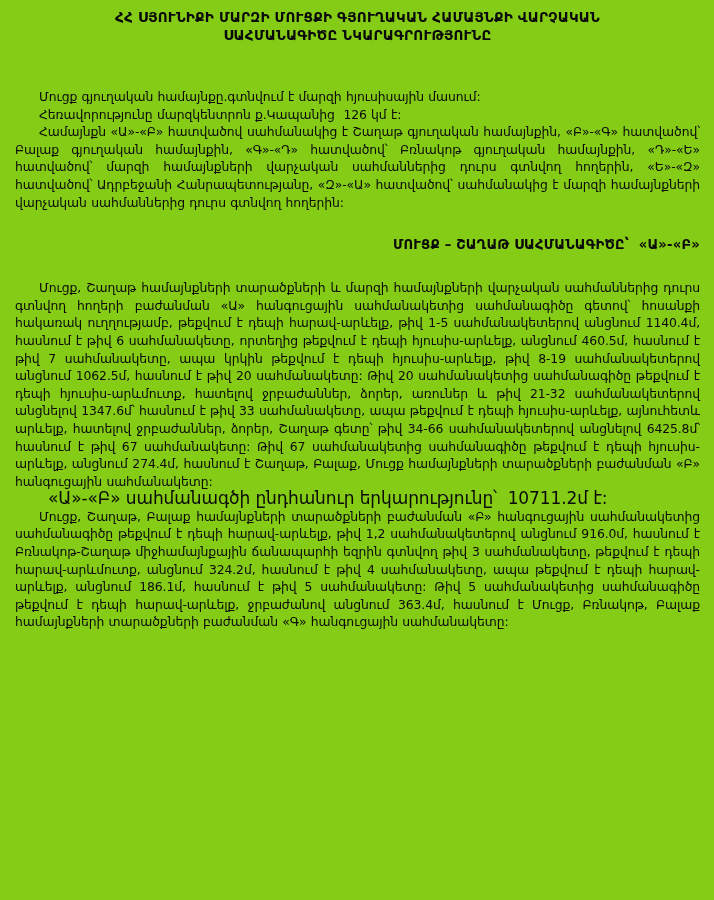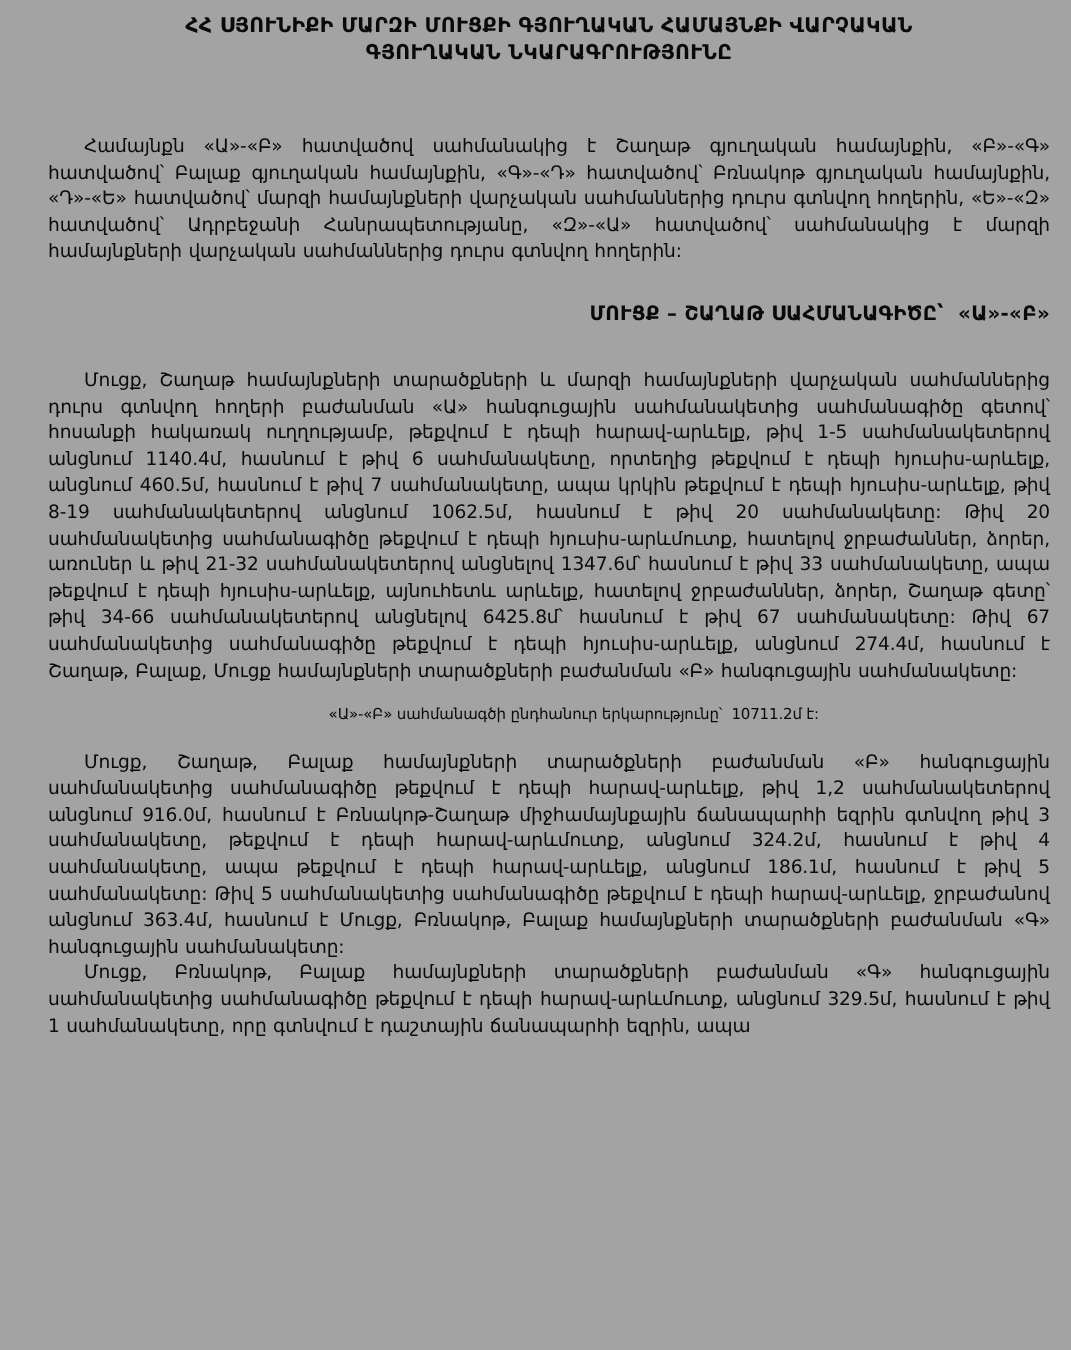--- a/index.html
+++ b/index.html
@@ -11,22 +11,22 @@
     width: 714px;
     height: 900px;
     overflow: hidden;
     font-family: "DejaVu Sans", "Liberation Sans", sans-serif;
     color: #0a0a0a;
   }
   .page {
     box-sizing: border-box;
     width: 714px;
     height: 900px;
-    padding: 8px 14px 0 32px;
-    background: #a3a3a3;
+    padding: 8px 14px 0 15px;
+    background: #84cc16;
   }
   .doc-title {
     text-align: center;
     font-weight: bold;
     font-size: 13.6px;
     line-height: 18px;
     letter-spacing: 0.2px;
     margin: 0;
   }
   .intro {
@@ -46,49 +46,50 @@
   }
   .section-heading {
     text-align: right;
     font-weight: bold;
     font-size: 13.2px;
     line-height: 18px;
     letter-spacing: 0.2px;
     margin: 25px 0 25px 0;
   }
   .total-line {
-    margin: 13px;
-    font-size: 10px;
+    margin: 0;
+    font-size: 17px;
     line-height: 17.6px;
     text-indent: 33px;
-    text-align: center;
+    text-align: left;
     letter-spacing: -0.1px;
   }
 </style>
 </head>
 <body>
 
 <div class="page">
 
   <h1 class="doc-title">
     <span>ՀՀ ՍՅՈՒՆԻՔԻ ՄԱՐԶԻ ՄՈՒՑՔԻ ԳՅՈՒՂԱԿԱՆ ՀԱՄԱՅՆՔԻ ՎԱՐՉԱԿԱՆ</span><br>
-    <span>ԳՅՈՒՂԱԿԱՆ ՆԿԱՐԱԳՐՈՒԹՅՈՒՆԸ</span>
+    <span>ՍԱՀՄԱՆԱԳԻԾԸ ՆԿԱՐԱԳՐՈՒԹՅՈՒՆԸ</span>
   </h1>
 
   <div class="intro">
+    <p class="para single-line">Մուցք գյուղական համայնքը.գտնվում է մարզի հյուսիսային մասում:</p>
+    <p class="para single-line">Հեռավորությունը մարզկենտրոն ք.Կապանից&nbsp; 126 կմ է:</p>
     <p class="para">Համայնքն «Ա»-«Բ» հատվածով սահմանակից է Շաղաթ գյուղական համայնքին, «Բ»-«Գ» հատվածով՝ Բալաք գյուղական համայնքին, «Գ»-«Դ» հատվածով՝ Բռնակոթ գյուղական համայնքին, «Դ»-«Ե» հատվածով՝ մարզի համայնքների վարչական սահմաններից դուրս գտնվող հողերին, «Ե»-«Զ» հատվածով՝ Ադրբեջանի Հանրապետությանը, «Զ»-«Ա» հատվածով՝ սահմանակից է մարզի համայնքների վարչական սահմաններից դուրս գտնվող հողերին:</p>
   </div>
 
   <div>
     <h2 class="section-heading">ՄՈՒՑՔ – ՇԱՂԱԹ ՍԱՀՄԱՆԱԳԻԾԸ՝&nbsp; «Ա»-«Բ»</h2>
     <p class="para">Մուցք, Շաղաթ համայնքների տարածքների և մարզի համայնքների վարչական սահմաններից դուրս գտնվող հողերի բաժանման «Ա» հանգուցային սահմանակետից սահմանագիծը գետով՝ հոսանքի հակառակ ուղղությամբ, թեքվում է դեպի հարավ-արևելք, թիվ 1-5 սահմանակետերով անցնում 1140.4մ, հասնում է թիվ 6 սահմանակետը, որտեղից թեքվում է դեպի հյուսիս-արևելք, անցնում 460.5մ, հասնում է թիվ 7 սահմանակետը, ապա կրկին թեքվում է դեպի հյուսիս-արևելք, թիվ 8-19 սահմանակետերով անցնում 1062.5մ, հասնում է թիվ 20 սահմանակետը: Թիվ 20 սահմանակետից սահմանագիծը թեքվում է դեպի հյուսիս-արևմուտք, հատելով ջրբաժաններ, ձորեր, առուներ և թիվ 21-32 սահմանակետերով անցնելով 1347.6մ՝ հասնում է թիվ 33 սահմանակետը, ապա թեքվում է դեպի հյուսիս-արևելք, այնուհետև արևելք, հատելով ջրբաժաններ, ձորեր, Շաղաթ գետը՝ թիվ 34-66 սահմանակետերով անցնելով 6425.8մ՝ հասնում է թիվ 67 սահմանակետը: Թիվ 67 սահմանակետից սահմանագիծը թեքվում է դեպի հյուսիս-արևելք, անցնում 274.4մ, հասնում է Շաղաթ, Բալաք, Մուցք համայնքների տարածքների բաժանման «Բ» հանգուցային սահմանակետը:</p>
     <p class="total-line">«Ա»-«Բ» սահմանագծի ընդհանուր երկարությունը՝&nbsp; 10711.2մ է:</p>
   </div>
 
   <div>
     <p class="para">Մուցք, Շաղաթ, Բալաք համայնքների տարածքների բաժանման «Բ» հանգուցային սահմանակետից սահմանագիծը թեքվում է դեպի հարավ-արևելք, թիվ 1,2 սահմանակետերով անցնում 916.0մ, հասնում է Բռնակոթ-Շաղաթ միջհամայնքային ճանապարհի եզրին գտնվող թիվ 3 սահմանակետը, թեքվում է դեպի հարավ-արևմուտք, անցնում 324.2մ, հասնում է թիվ 4 սահմանակետը, ապա թեքվում է դեպի հարավ-արևելք, անցնում 186.1մ, հասնում է թիվ 5 սահմանակետը: Թիվ 5 սահմանակետից սահմանագիծը թեքվում է դեպի հարավ-արևելք, ջրբաժանով անցնում 363.4մ, հասնում է Մուցք, Բռնակոթ, Բալաք համայնքների տարածքների բաժանման «Գ» հանգուցային սահմանակետը:</p>
   </div>
 
   <div>
-    <p class="para">Մուցք, Բռնակոթ, Բալաք համայնքների տարածքների բաժանման «Գ» հանգուցային սահմանակետից սահմանագիծը թեքվում է դեպի հարավ-արևմուտք, անցնում 329.5մ, հասնում է թիվ 1 սահմանակետը, որը գտնվում է դաշտային ճանապարհի եզրին, ապա</p>
   </div>
 
 </div>
 
 </body></html>

